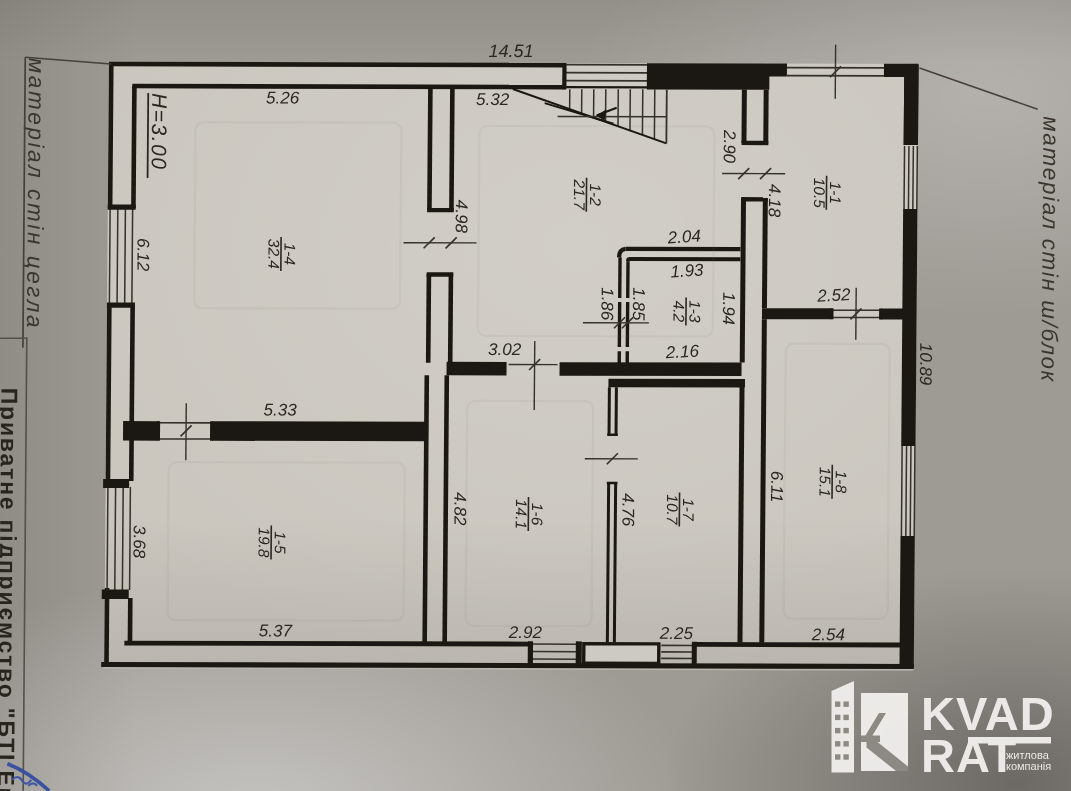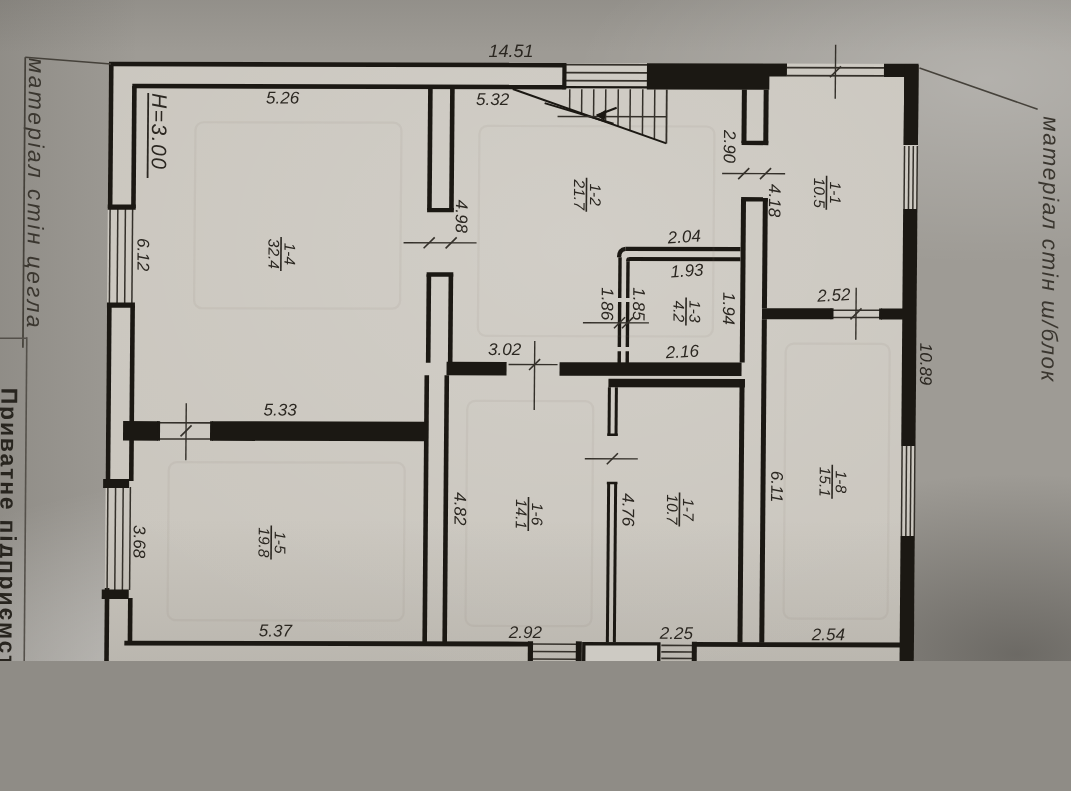--- a/index.html
+++ b/index.html
@@ -1,15 +1,15 @@
 <!DOCTYPE html>
 <html><head><meta charset="utf-8">
 <style>
 html,body{margin:0;padding:0;background:#8f8c86;}
-.page{position:relative;width:1071px;height:661px;overflow:hidden;
+.page{position:relative;width:1071px;height:791px;overflow:hidden;
 background:
  radial-gradient(55% 40% at 92% 12%, rgba(255,255,255,.22), rgba(255,255,255,0) 70%),
  radial-gradient(52% 40% at 24% 104%, rgba(255,255,255,.42), rgba(255,255,255,0) 80%),
  radial-gradient(46% 38% at 95% 99%, rgba(20,18,15,.36), rgba(20,18,15,0) 72%),
  linear-gradient(to bottom, rgba(30,28,24,.09), rgba(30,28,24,0) 8%),
  linear-gradient(to right, rgba(30,28,24,.11), rgba(30,28,24,0) 13%),
  #9e9b95;}
 svg{position:absolute;left:0;top:0;filter:blur(0.4px);}
 </style></head><body>
 <div class="page">

